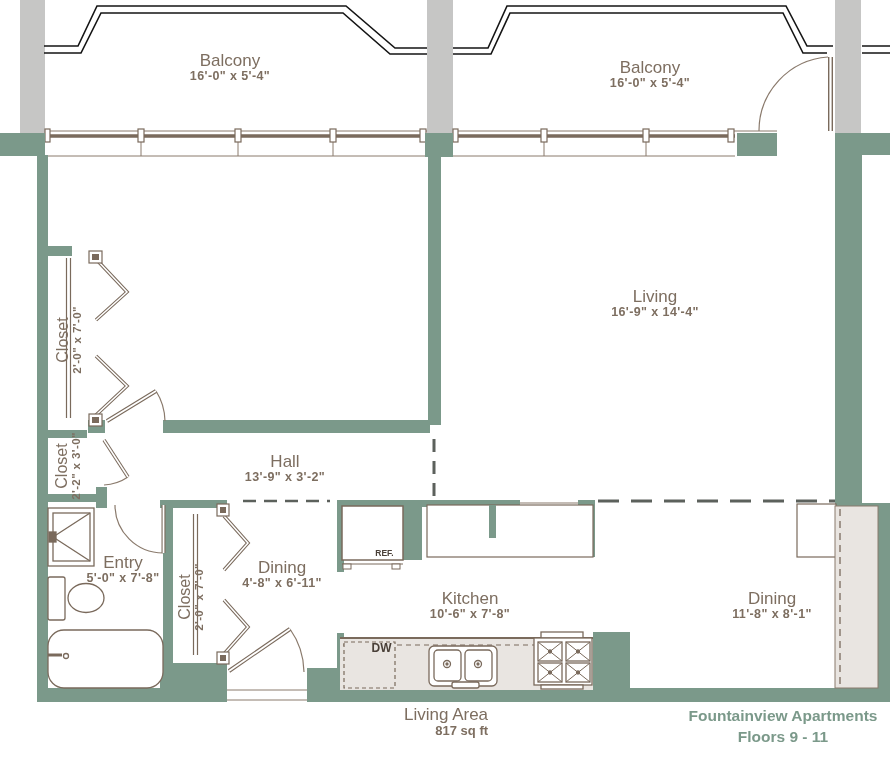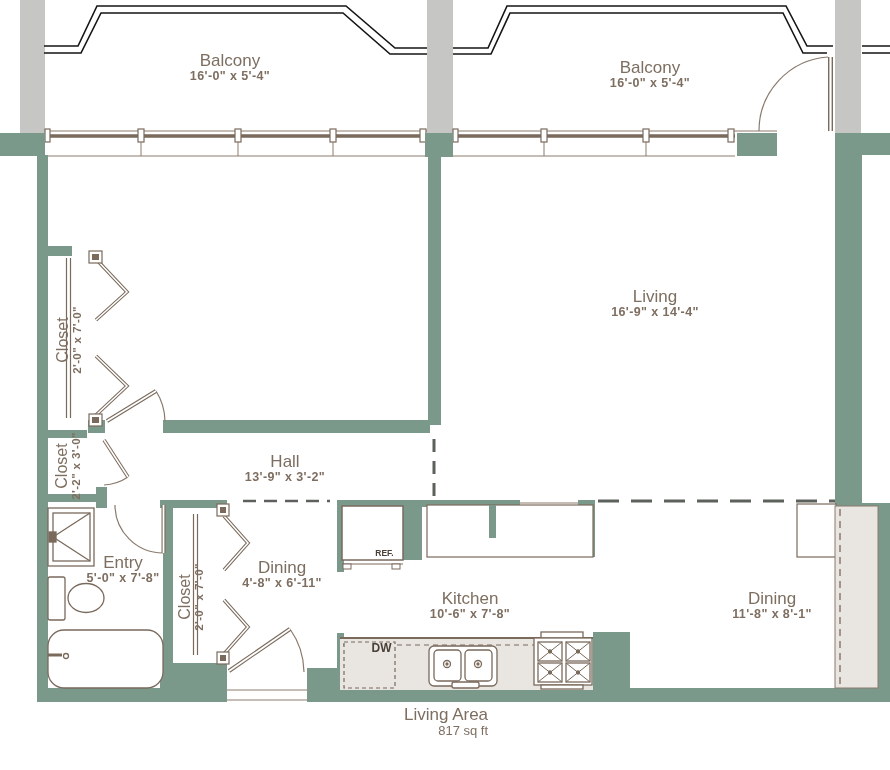--- a/index.html
+++ b/index.html
@@ -12,21 +12,21 @@
   .room .dm{display:block;font-size:12.5px;line-height:15px;font-weight:bold;letter-spacing:.4px;}
   .room.rot{transform:translate(-50%,-50%) rotate(-90deg);}
   .room.small .nm{font-size:16px;line-height:16px;}
   .room.small .dm{font-size:11.5px;line-height:13px;}
   .tag{position:absolute;transform:translate(-50%,-50%);color:#4a4038;font-weight:bold;
        white-space:nowrap;z-index:5;padding-left:25px;}
   .title{position:absolute;transform:translate(-50%,0);text-align:center;color:#7b998a;
          font-weight:bold;font-size:15.5px;line-height:20.5px;z-index:5;white-space:nowrap;}
   .area{position:absolute;transform:translate(-50%,0);text-align:right;color:#7d6e60;z-index:5;}
   .area .nm{display:block;font-size:17px;line-height:17px;}
-  .area .dm{display:block;font-size:13px;line-height:16px;font-weight:normal;}
+  .area .dm{display:block;font-size:13px;line-height:16px;font-weight:bold;}
 </style>
 </head>
 <body>
 
 <div class="plan">
 
 <svg width="890" height="770" viewBox="0 0 890 770">
 
   <rect x="20" y="0" width="25" height="133" fill="#c6c6c5"></rect>
   <rect x="427" y="0" width="26" height="133" fill="#c6c6c5"></rect>
@@ -258,15 +258,17 @@
     </div>
 
 <div class="tag" style="left:372px;top:553px;font-size:8.5px">REF.</div>
 <div class="tag" style="left:369px;top:648px;font-size:12px">DW</div>
 
 <div class="area" style="left:446px;top:706px">
   <span class="nm">Living Area</span>
   <span class="dm">817 sq ft</span>
 </div>
 <div class="title" style="left:783px;top:706px">
+  <div>Fountainview Apartments</div>
+  <div>Floors 9 - 11</div>
 </div>
 
 </div>
 
 </body></html>

